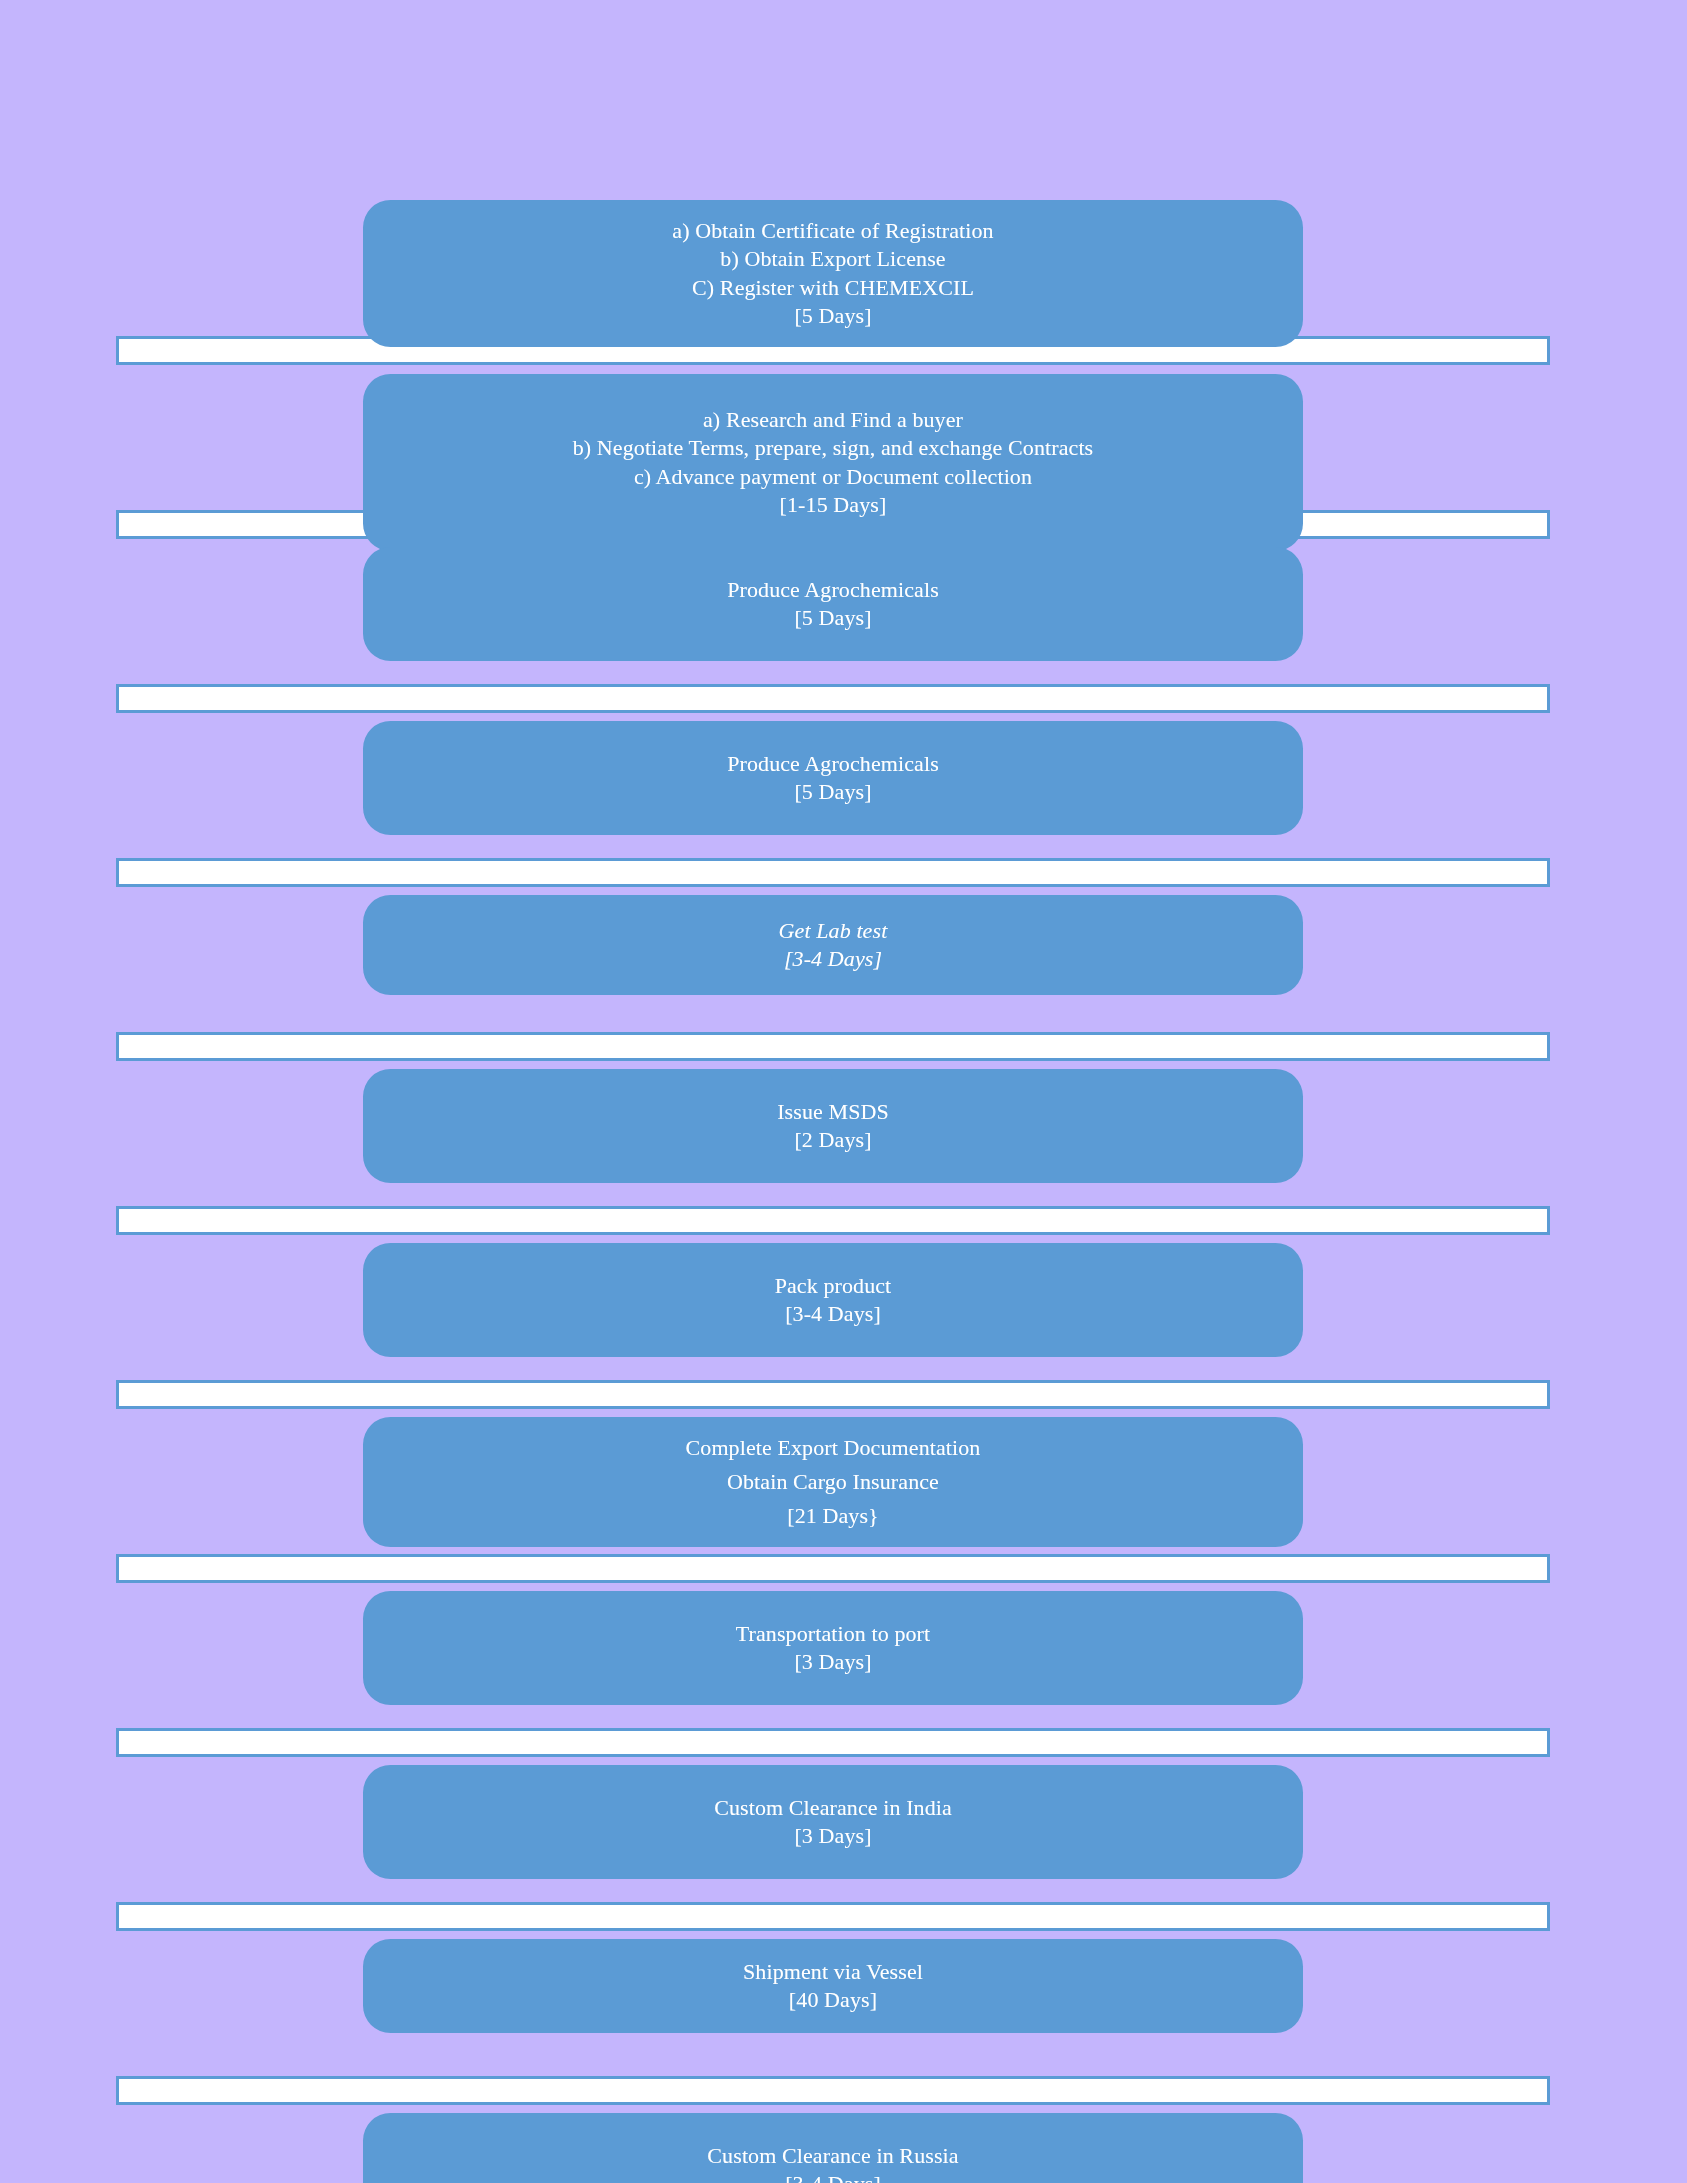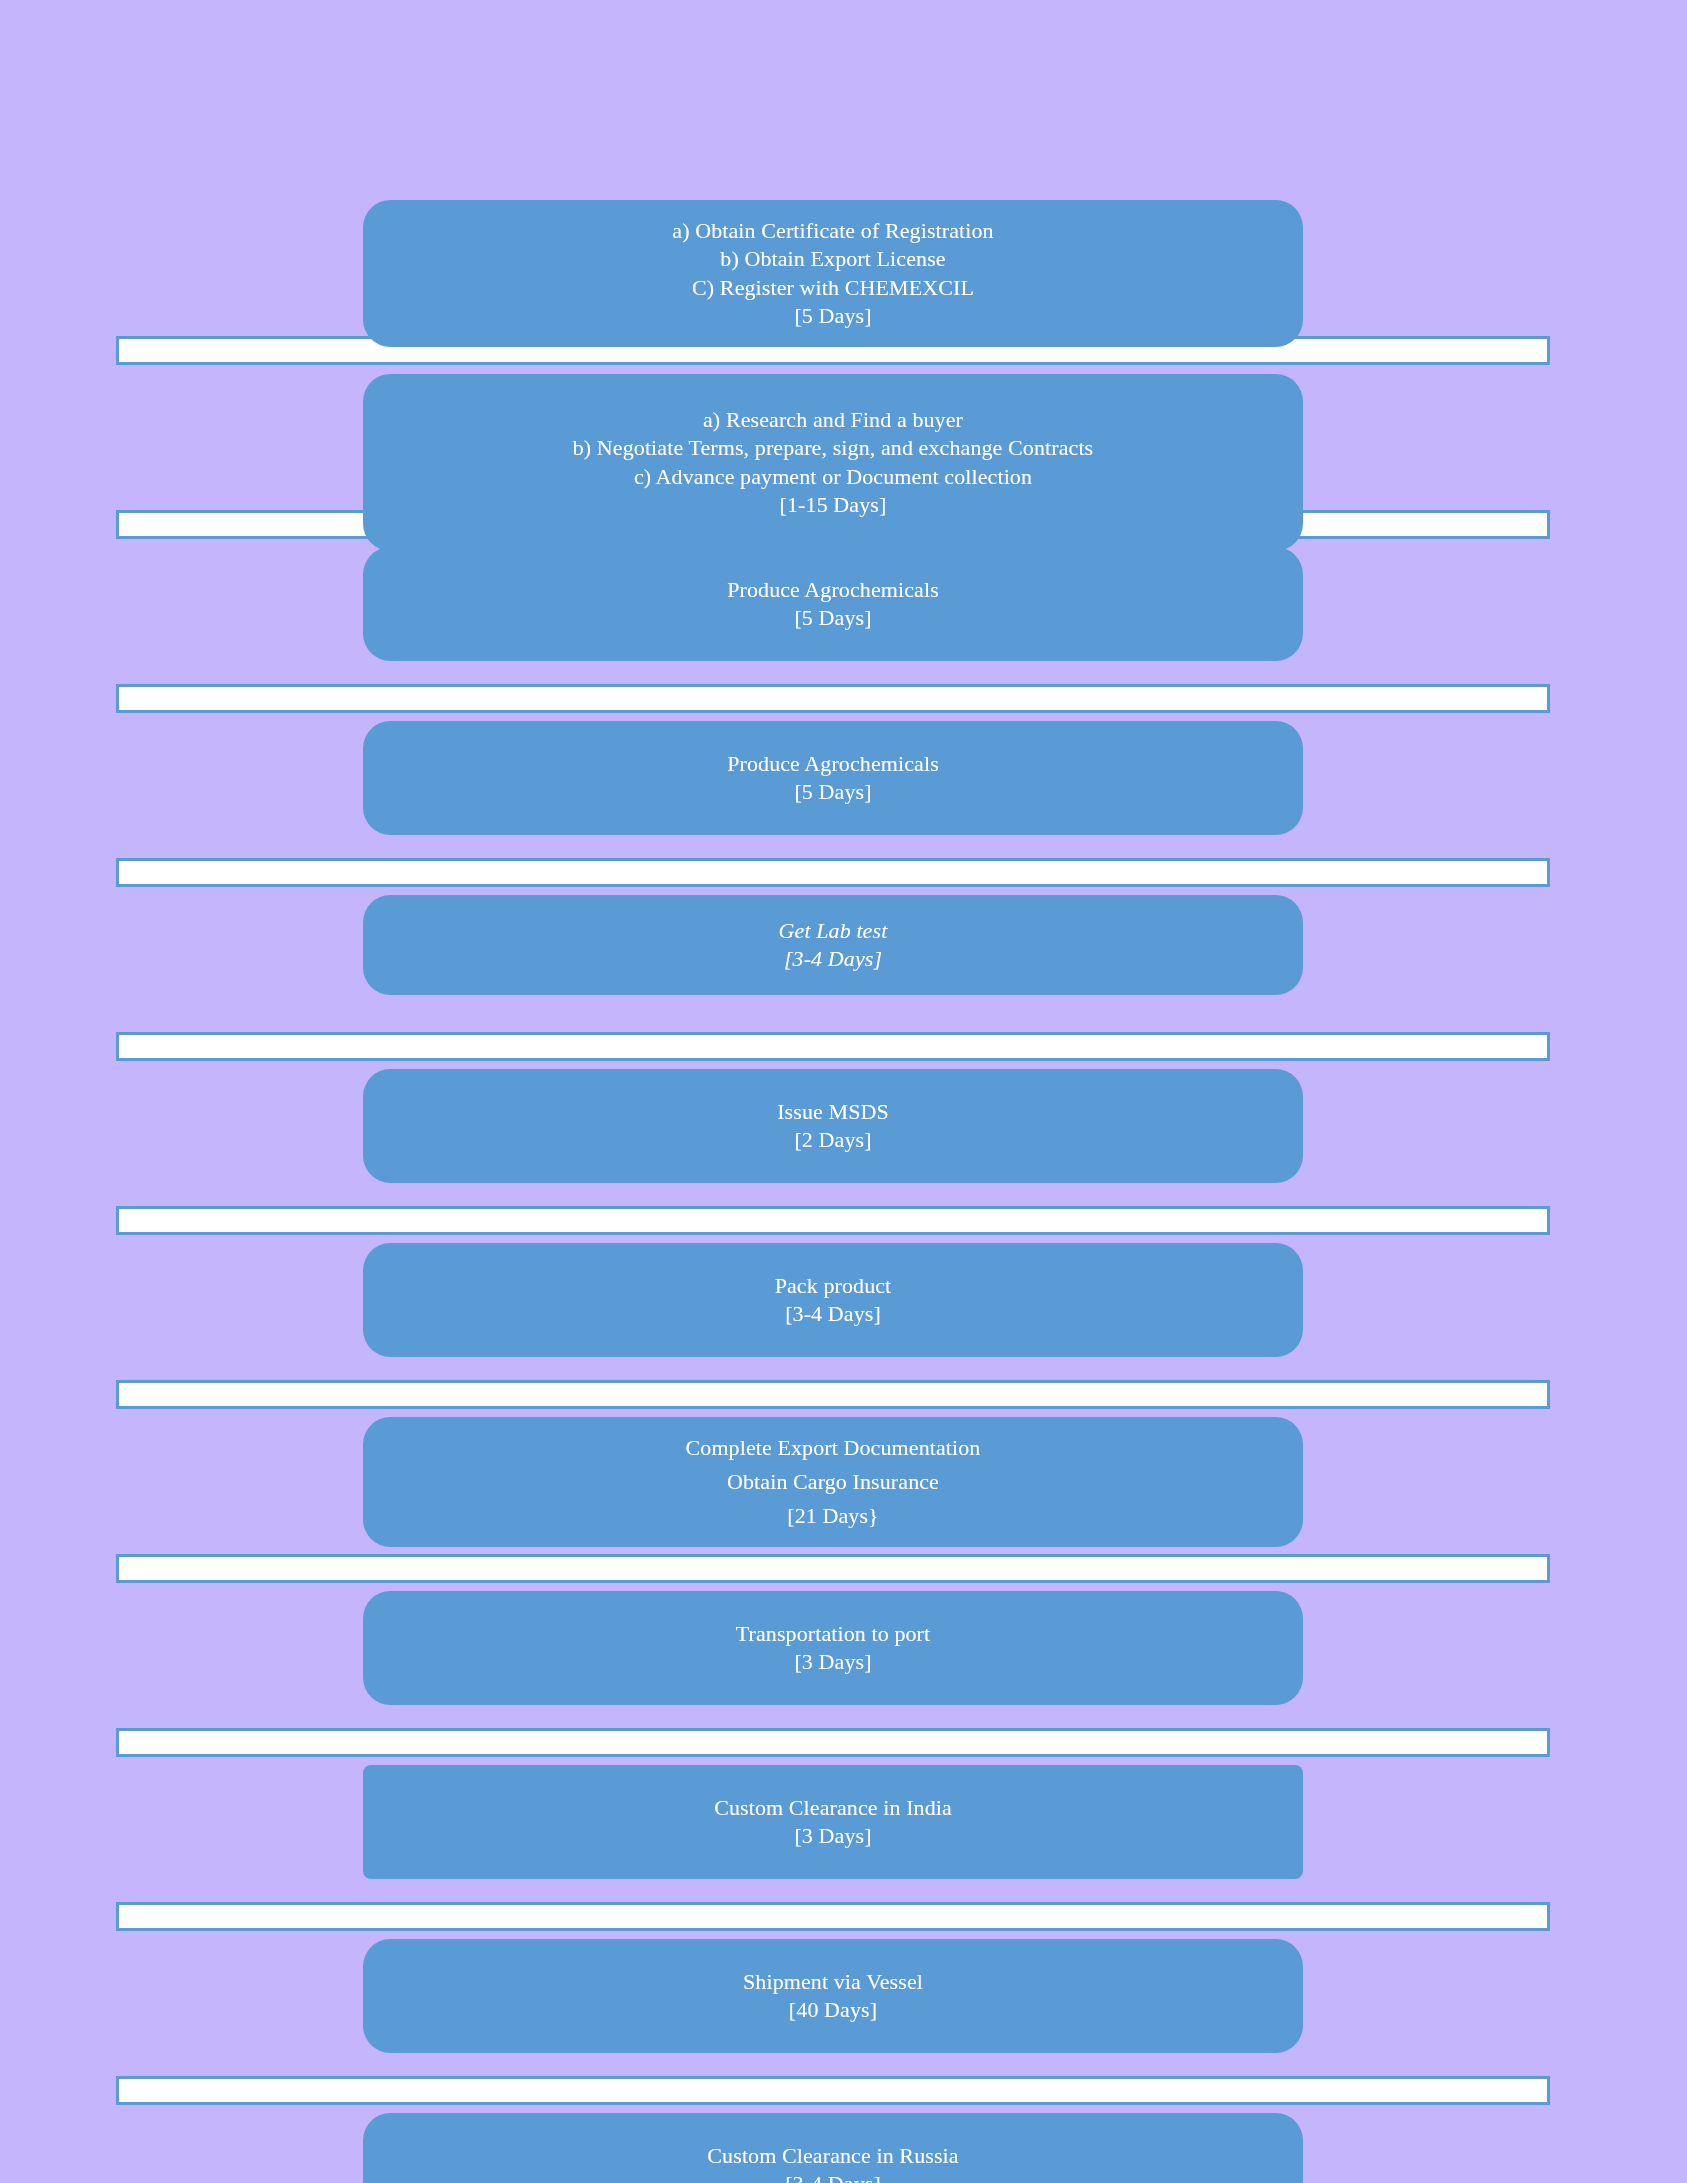--- a/index.html
+++ b/index.html
@@ -107,25 +107,25 @@
       </div>
       <div class="stage" style="top: 1417px; height: 130px; gap: 6px;">
         <span class="line">Complete Export Documentation</span>
         <span class="line">Obtain Cargo Insurance</span>
         <span class="line">[21 Days}</span>
       </div>
       <div class="stage" style="top: 1591px; height: 114px;">
         <span class="line">Transportation to port</span>
         <span class="line">[3 Days]</span>
       </div>
-      <div class="stage" style="top: 1765px; height: 114px; border-radius: 8px;">
+      <div class="stage" style="top: 1765px; height: 114px;">
         <span class="line">Custom Clearance in India</span>
         <span class="line">[3 Days]</span>
       </div>
-      <div class="stage" style="top: 1939px; height: 114px;">
+      <div class="stage" style="top: 1939px; height: 94px;">
         <span class="line">Shipment via Vessel</span>
         <span class="line">[40 Days]</span>
       </div>
       <div class="stage" style="top: 2113px; height: 114px;">
         <span class="line">Custom Clearance in Russia</span>
         <span class="line">[3-4 Days]</span>
       </div>
     </div>
 </div>
 

